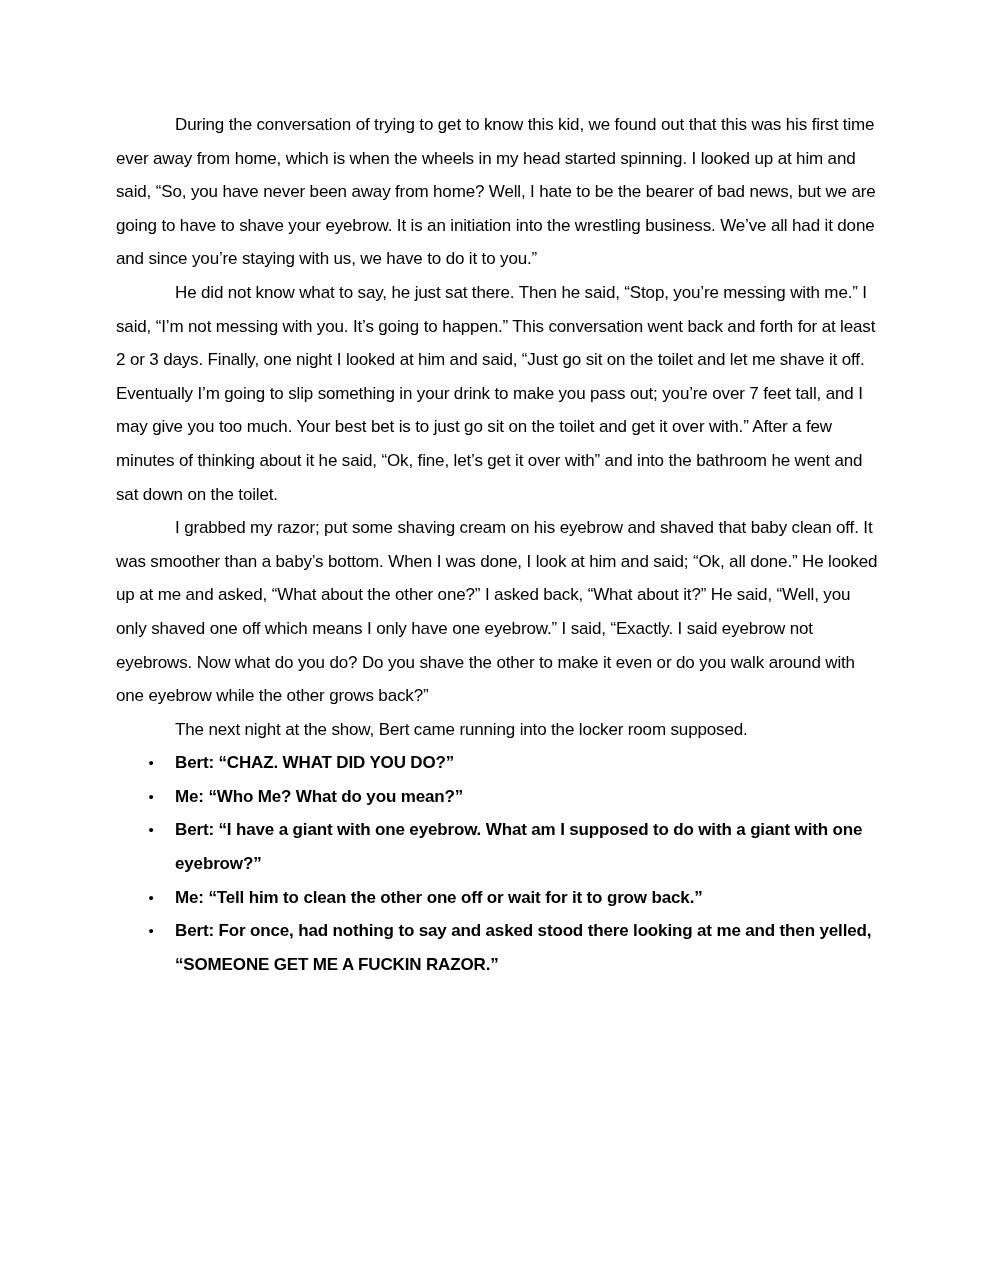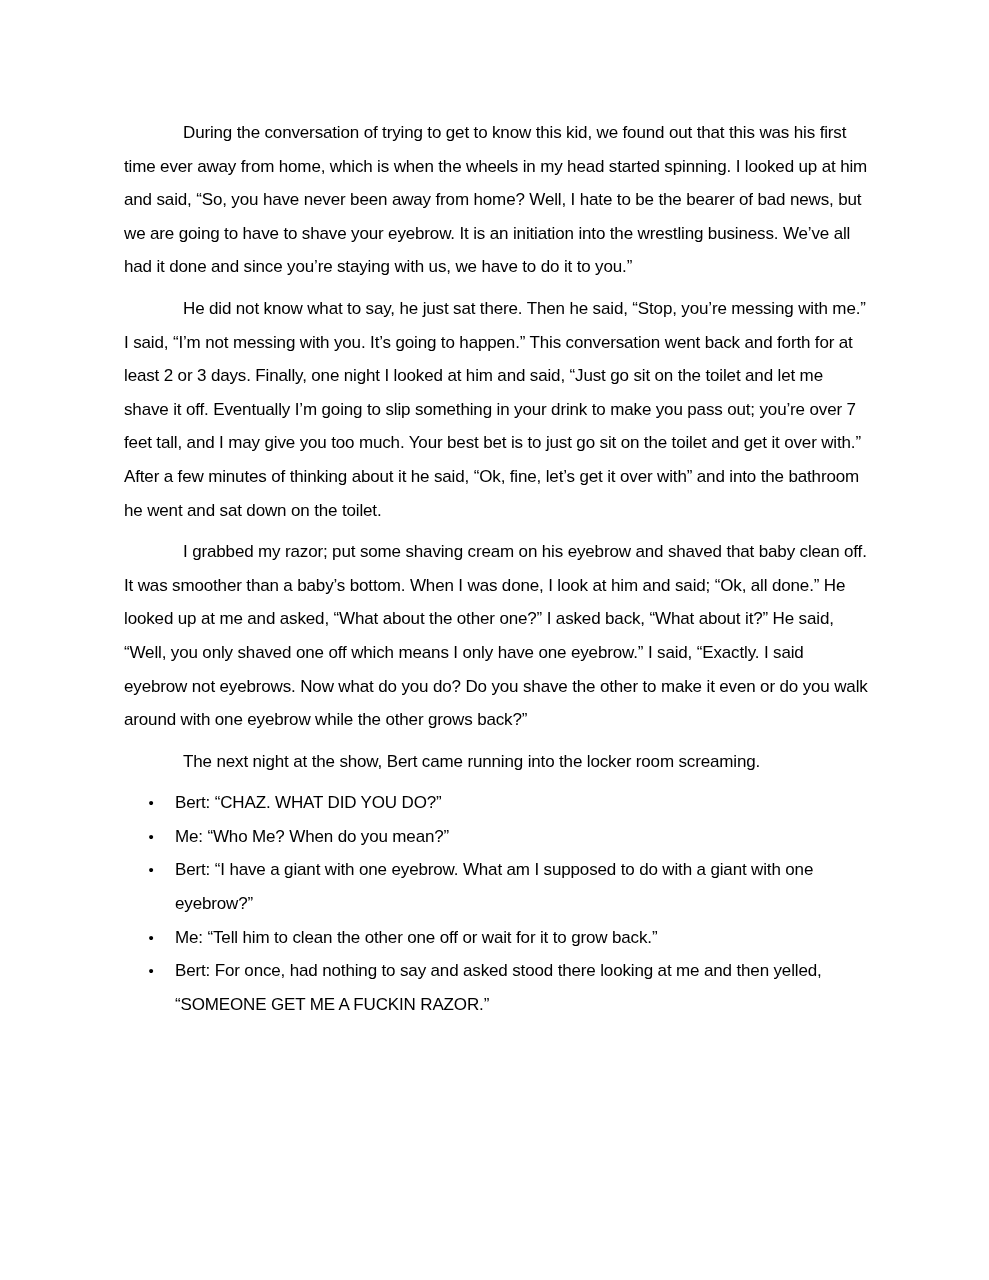--- a/index.html
+++ b/index.html
@@ -23,21 +23,21 @@
     left: 116px;
     top: 108px;
     width: 762px;
     color: #000000;
     font-size: 17px;
     line-height: 33.6px;
     letter-spacing: -0.15px;
     text-align: left;
   }
   .para {
-    margin: 8px;
+    margin: 0;
     text-indent: 59px;
     word-spacing: 0px;
   }
   .bullet-list {
     list-style: none;
     margin: 0;
     padding: 0;
   }
   .bullet-item {
     position: relative;
@@ -48,41 +48,42 @@
     position: absolute;
     left: 30px;
     top: 0;
     width: 10px;
     line-height: 33.6px;
     font-size: 15px;
     text-align: center;
   }
   .bullet-text {
     display: block;
+    font-weight: bold;
   }
 </style>
 </head>
 <body>
 
 <div class="page">
   <div class="doc-body">
 
     <p class="para">During the conversation of trying to get to know this kid, we found out that this was his first time ever away from home, which is when the wheels in my head started spinning. I looked up at him and said, “So, you have never been away from home? Well, I hate to be the bearer of bad news, but we are going to have to shave your eyebrow. It is an initiation into the wrestling business. We’ve all had it done and since you’re staying with us, we have to do it to you.”</p>
     <p class="para">He did not know what to say, he just sat there. Then he said, “Stop, you’re messing with me.” I said, “I’m not messing with you. It’s going to happen.” This conversation went back and forth for at least 2 or 3 days. Finally, one night I looked at him and said, “Just go sit on the toilet and let me shave it off. Eventually I’m going to slip something in your drink to make you pass out; you’re over 7 feet tall, and I may give you too much. Your best bet is to just go sit on the toilet and get it over with.” After a few minutes of thinking about it he said, “Ok, fine, let’s get it over with” and into the bathroom he went and sat down on the toilet.</p>
     <p class="para">I grabbed my razor; put some shaving cream on his eyebrow and shaved that baby clean off. It was smoother than a baby’s bottom. When I was done, I look at him and said; “Ok, all done.” He looked up at me and asked, “What about the other one?” I asked back, “What about it?” He said, “Well, you only shaved one off which means I only have one eyebrow.” I said, “Exactly. I said eyebrow not eyebrows. Now what do you do? Do you shave the other to make it even or do you walk around with one eyebrow while the other grows back?”</p>
-    <p class="para">The next night at the show, Bert came running into the locker room screaming.</p>
+    <p class="para">The next night at the show, Bert came running into the locker room supposed.</p>
 
     <ul class="bullet-list">
       <li class="bullet-item">
         <span class="bullet-dot">•</span>
         <span class="bullet-text">Bert: “CHAZ. WHAT DID YOU DO?”</span>
       </li>
       <li class="bullet-item">
         <span class="bullet-dot">•</span>
-        <span class="bullet-text">Me: “Who Me? When do you mean?”</span>
+        <span class="bullet-text">Me: “Who Me? What do you mean?”</span>
       </li>
       <li class="bullet-item">
         <span class="bullet-dot">•</span>
         <span class="bullet-text">Bert: “I have a giant with one eyebrow. What am I supposed to do with a giant with one eyebrow?”</span>
       </li>
       <li class="bullet-item">
         <span class="bullet-dot">•</span>
         <span class="bullet-text">Me: “Tell him to clean the other one off or wait for it to grow back.”</span>
       </li>
       <li class="bullet-item">

